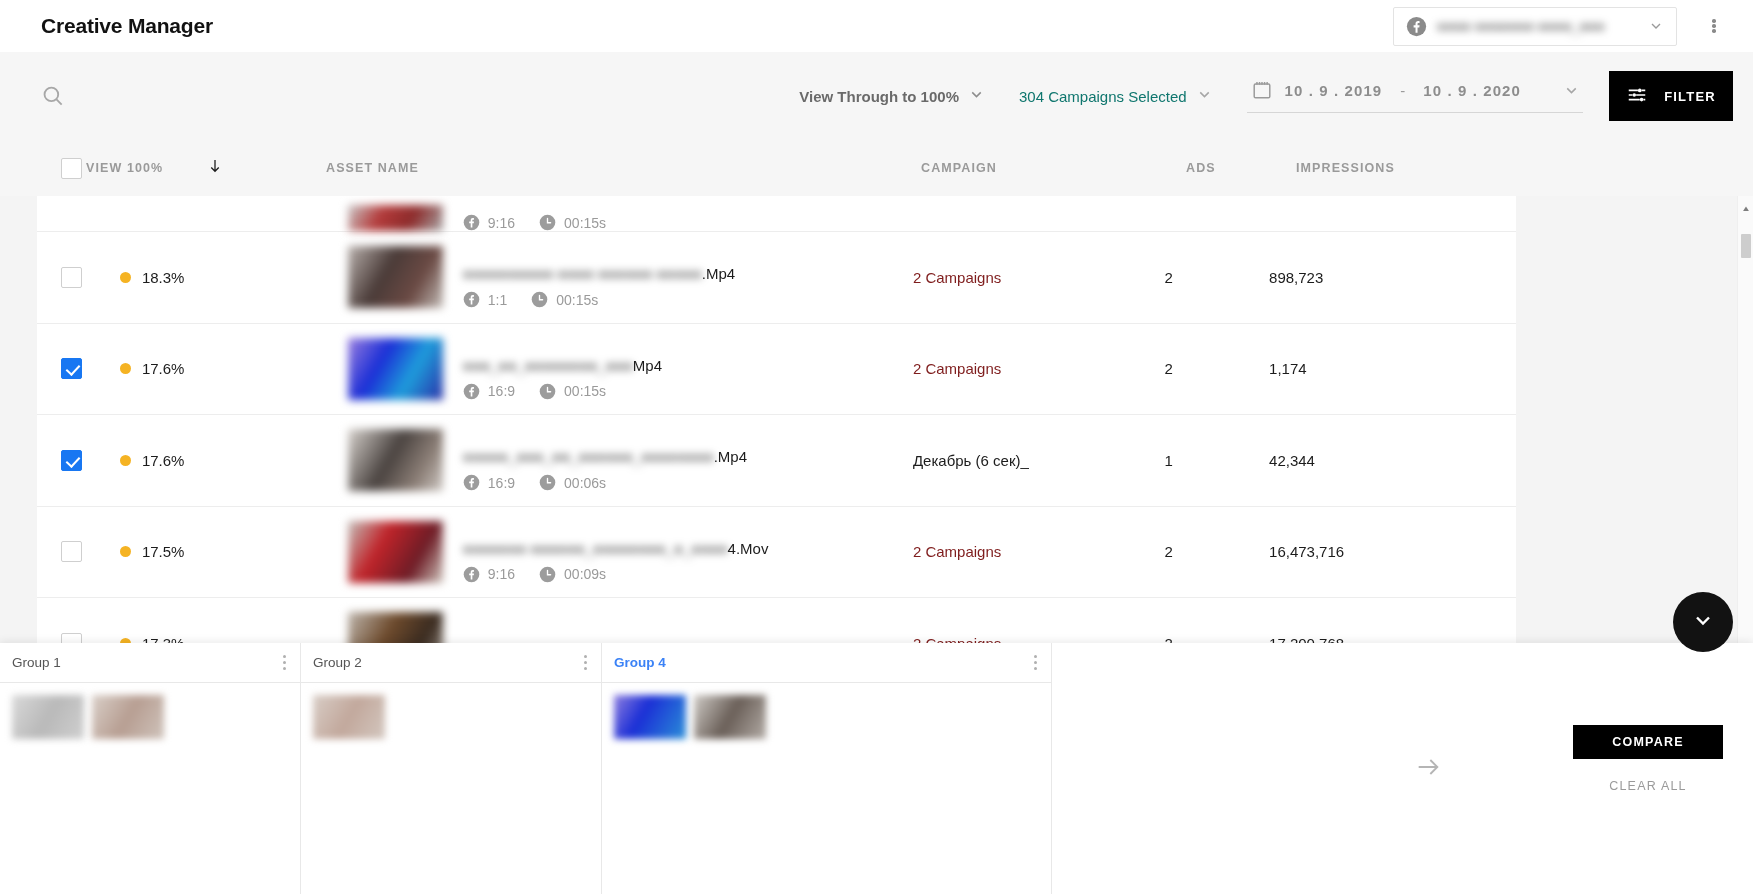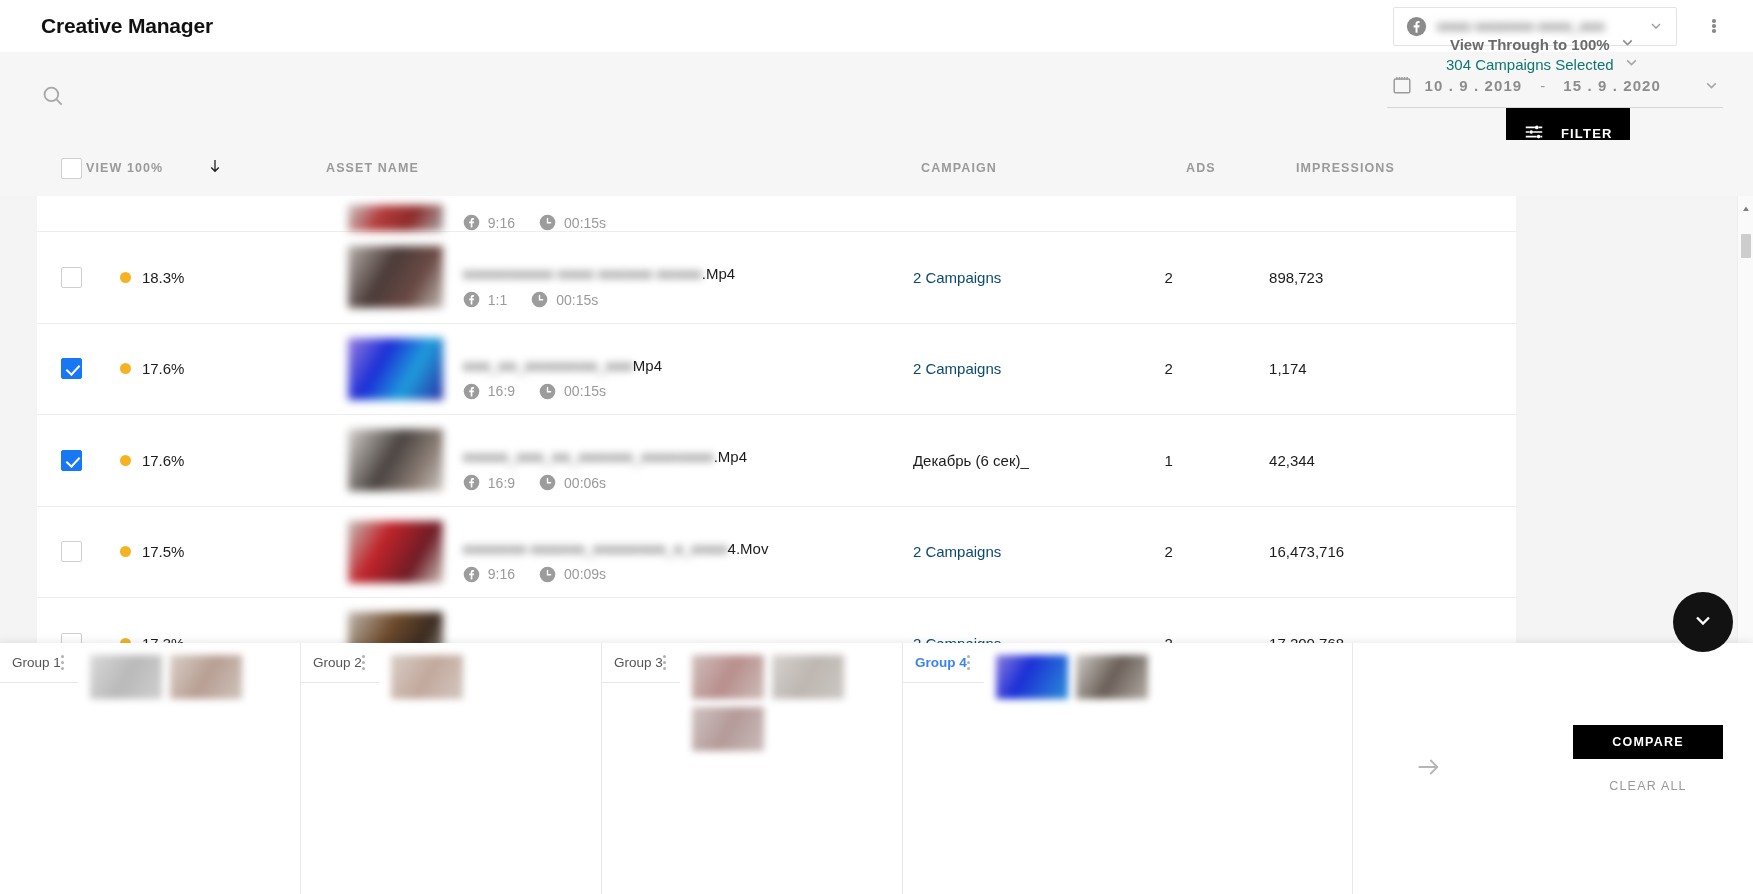--- a/index.html
+++ b/index.html
@@ -36,21 +36,21 @@
     display:flex; align-items:center; justify-content:center; background:transparent;
   }
   .kebab-dot { width:3.5px; height:3.5px; border-radius:50%; background:#8a8a8a; display:block; margin:1.6px 0;}
 
   
   .filterbar {
     position:absolute; left:0; top:52px; width:1753px; height:88px;
     background:#f6f6f6; display:flex; align-items:center;
   }
   .search-icon-wrap { margin-left:40px; width:30px; height:30px; display:flex; align-items:center; }
-  .fb-controls { margin-left:auto; display:flex; align-items:center; gap:0; padding-right:20px;flex-direction:column; }
+  .fb-controls { margin-left:auto; display:flex; align-items:center; gap:0; padding-right:20px; }
   .dd {
     display:flex; align-items:center; gap:9px; font-size:15px; margin-right:34px; white-space:nowrap;
   }
   .dd.strong { color:#6a6a6a; font-weight:bold; }
   .dd.light { color:#0f766e; }
   .daterange {
     display:flex; align-items:center; gap:12px;
     border-bottom:1px solid #d6d6d6; padding:0 4px 11px 4px; margin-right:10px;
   }
   .cal-icon { width:22px; height:22px; }
@@ -110,21 +110,21 @@
     width:95px; height:62px; flex:0 0 95px; margin-right:20px;
     filter: blur(4px); background:#bbb; background-size: 20% 25%;
   }
   .asset-cell { display:flex; align-items:center; }
   .asset-meta { display:flex; flex-direction:column; gap:9px; }
   .asset-name { font-size:15px; color:#1c1c1c; white-space:nowrap; display:flex; align-items:baseline;}
   .asset-name .blurred { filter:blur(4px); color:#555; user-select:none; }
   .asset-sub { display:flex; align-items:center; gap:10px; color:#9a9a9a; font-size:14px; }
   .asset-sub .grp { display:flex; align-items:center; gap:8px; margin-right:14px;}
   .sm-icon { width:17px; height:17px; flex:0 0 17px; }
-  .camp-link { font-size:15px; color:#0c4a6e; }
+  .camp-link { font-size:15px; color:#7f1d1d; }
   .camp-text { font-size:15px; color:#1c1c1c; }
   .cell-num { font-size:15px; color:#1c1c1c; }
 
   
   .vscroll {
     position:absolute; right:0; top:196px; width:16px; height:455px; background:#fafafa;
     border-left:1px solid #efefef;
   }
   .vscroll .arrow-up { position:absolute; top:4px; left:3px; }
   .vscroll .thumb-bar {
@@ -136,21 +136,21 @@
     position:absolute; right:20px; top:592px; width:60px; height:60px; border-radius:50%;
     background:#121212; display:flex; align-items:center; justify-content:center; z-index:6;
   }
 
   
   .drawer {
     position:absolute; left:0; top:643px; width:1753px; height:251px; background:#fff;
     box-shadow:0 -2px 8px rgba(0,0,0,0.08); display:flex; z-index:5;
   }
   .groups { display:flex; flex:0 0 1353px; }
-  .group-col { width:301px; border-right:1px solid #e8e8e8; display:flex; flex-direction:row; }
+  .group-col { width:301px; border-right:1px solid #e8e8e8; display:flex; flex-direction:column; }
   .group-col.wide { width:450px; }
   .group-head {
     height:40px; display:flex; align-items:center; padding:0 14px 0 12px;
     border-bottom:1px solid #e8e8e8;
   }
   .group-title { font-size:13.5px; color:#555; }
   .group-title.active { color:#3b82f6; font-weight:bold; }
   .group-kebab { margin-left:auto; display:flex; flex-direction:column; align-items:center;}
   .group-kebab i { width:3px; height:3px; border-radius:50%; background:#b0b0b0; margin:1.3px 0; display:block;}
   .group-body { flex:1; padding:12px; display:flex; flex-wrap:wrap; align-content:flex-start; gap:8px; }
@@ -233,21 +233,21 @@
 
       <div class="daterange">
         <span class="cal-icon">
           <svg viewBox="0 0 24 24" width="22" height="22" fill="none" stroke="#9a9a9a" stroke-width="1.6">
             <rect x="3.5" y="5.5" width="17" height="15" rx="1.5"></rect>
             <path d="M6.5 3.3v3M9.3 3.3v3M12 3.3v3M14.8 3.3v3M17.6 3.3v3"></path>
           </svg>
         </span>
         <span class="date-text">10 . 9 . 2019</span>
         <span class="date-dash">-</span>
-        <span class="date-text">15 . 9 . 2020</span>
+        <span class="date-text">10 . 9 . 2020</span>
         <span class="chev daterange-chev">
           <svg viewBox="0 0 24 24" width="17" height="17" fill="none" stroke="#a6a6a6" stroke-width="2.1">
               <path d="M6 9l6 6 6-6"></path>
             </svg>
         </span>
       </div>
 
       <div class="filter-btn">
         <span>
           <svg viewBox="0 0 24 24" width="22" height="22" fill="none" stroke="#fff" stroke-width="1.8">
@@ -570,35 +570,20 @@
             <span class="group-kebab">
               <i></i>
               <i></i>
               <i></i>
             </span>
           </div>
           <div class="group-body">
             <div class="gthumb" style="background: linear-gradient(120deg, rgb(216, 205, 198), rgb(194, 168, 156), rgb(211, 199, 191));"></div>
           </div>
         </div>
-        <div class="group-col">
-          <div class="group-head">
-            <span class="group-title">Group 3</span>
-            <span class="group-kebab">
-              <i></i>
-              <i></i>
-              <i></i>
-            </span>
-          </div>
-          <div class="group-body">
-            <div class="gthumb" style="background: linear-gradient(120deg, rgb(207, 192, 188), rgb(184, 142, 140), rgb(205, 189, 185));"></div>
-            <div class="gthumb" style="background: linear-gradient(120deg, rgb(214, 210, 207), rgb(189, 182, 177), rgb(205, 200, 196));"></div>
-            <div class="gthumb" style="background: linear-gradient(120deg, rgb(207, 196, 194), rgb(180, 154, 153), rgb(201, 188, 186));"></div>
-          </div>
-        </div>
         <div class="group-col wide">
           <div class="group-head">
             <span class="group-title active">Group 4</span>
             <span class="group-kebab">
               <i></i>
               <i></i>
               <i></i>
             </span>
           </div>
           <div class="group-body">

